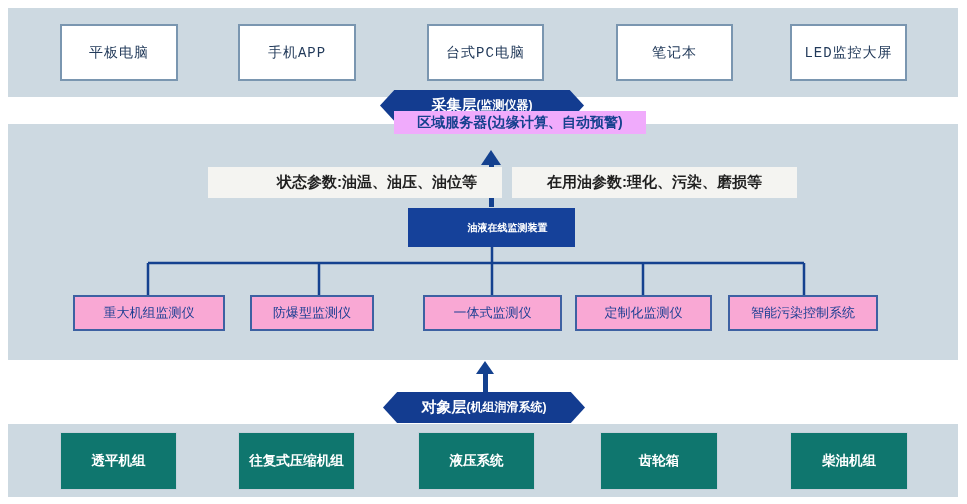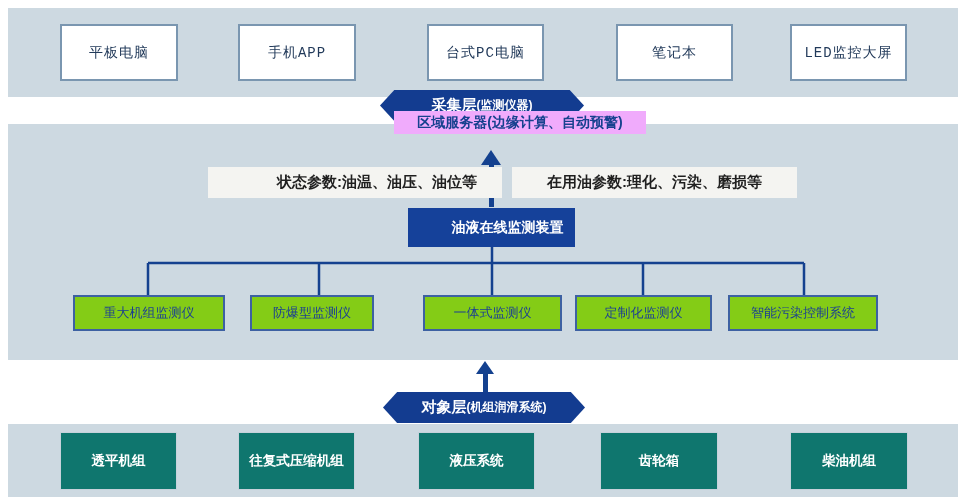--- a/index.html
+++ b/index.html
@@ -31,24 +31,24 @@
 
   
   .param-label{position:absolute;top:167px;height:31px;background:#f4f4f1;
        display:flex;align-items:center;justify-content:center;
        font-size:15px;font-weight:bold;color:#1f1f1f;white-space:nowrap;}
 
   
   .navy-box{position:absolute;background:#15419a;color:#ffffff;
        display:flex;align-items:center;justify-content:center;
        font-weight:bold;box-sizing:border-box;white-space:nowrap;}
-  .device{left:408px;top:208px;width:167px;height:39px;font-size:14px;padding-left:32px;}
+  .device{left:408px;top:208px;width:167px;height:39px;font-size:10px;padding-left:32px;}
 
   
-  .mbox{position:absolute;top:295px;height:36px;background:#84cc16;border:2px solid #3d61a2;
+  .mbox{position:absolute;top:295px;height:36px;background:#f9a8d4;border:2px solid #3d61a2;
        display:flex;align-items:center;justify-content:center;
        font-size:13px;color:#1c3f93;box-sizing:border-box;white-space:nowrap;}
 
   
   .ebox{position:absolute;top:432px;height:58px;background:#0f766e;border:1px solid #c6d2db;
        display:flex;align-items:center;justify-content:center;
        font-size:13.5px;font-weight:bold;color:#ffffff;box-sizing:border-box;white-space:nowrap;}
 
   
   .connector{position:absolute;left:0;top:0;width:967px;height:504px;pointer-events:none;}

